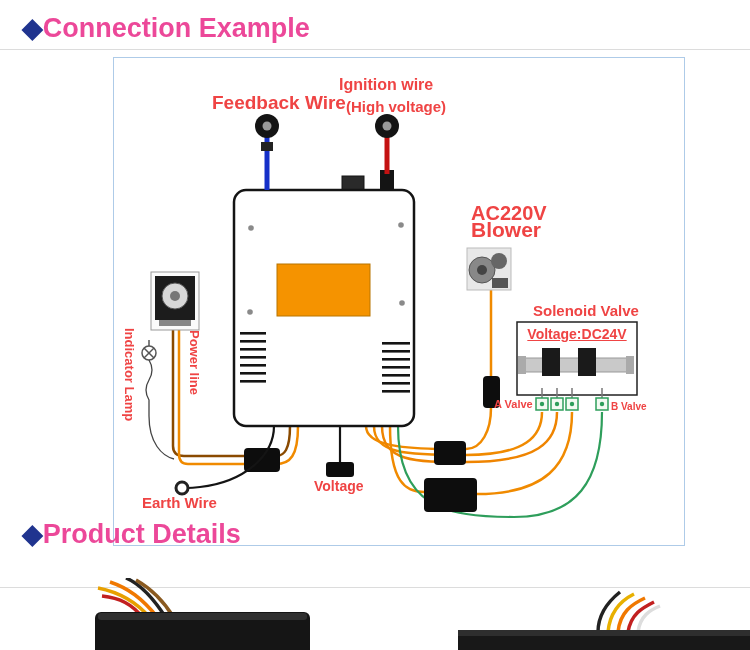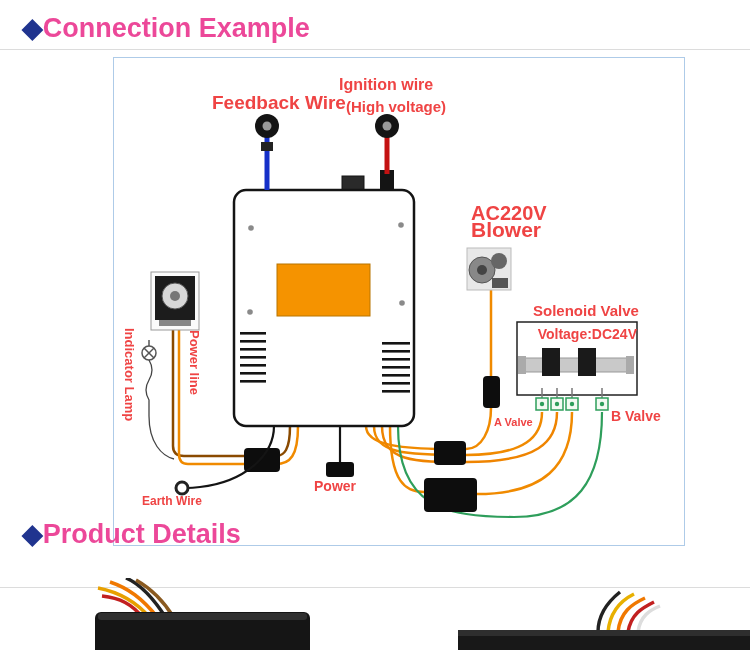--- a/index.html
+++ b/index.html
@@ -161,27 +161,27 @@
       </g>
     </g>
   </svg>
 
   <div class="dlabel" style="left:98px;  top:35px;  font-size:19px;">Feedback Wire</div>
   <div class="dlabel" style="left:225px; top:18px;  font-size:16px;">Ignition wire</div>
   <div class="dlabel" style="left:232px; top:41px;  font-size:15px;">(High voltage)</div>
   <div class="dlabel" style="left:357px; top:144px; font-size:20px;">AC220V</div>
   <div class="dlabel" style="left:357px; top:160px; font-size:21px;">Blower</div>
   <div class="dlabel" style="left:403px; top:245px; font-size:15px;margin-left:16px;">Solenoid Valve</div>
-  <div class="dlabel" style="left:403px; top:269px; width:120px; text-align:right; font-size:14px;">Voltage:DC24V</div>
-  <div class="dlabel" style="left:380px; top:358px; font-size:11px;">A Valve</div>
-  <div class="dlabel" style="left:497px; top:351px; font-size:14px;">B Valve</div>
+  <div class="dlabel" style="left:403px; top:269px; width:120px; text-align:center; font-size:14px;text-decoration:underline;">Voltage:DC24V</div>
+  <div class="dlabel" style="left:380px; top:340px; font-size:11px;">A Valve</div>
+  <div class="dlabel" style="left:497px; top:343px; font-size:10px;">B Valve</div>
   <div class="dlabel vlabel" style="left:8px;  top:270px; font-size:13px;">Indicator Lamp</div>
   <div class="dlabel vlabel" style="left:73px; top:272px; font-size:13px;">Power line</div>
-  <div class="dlabel" style="left:28px;  top:437px; font-size:12px;">Earth Wire</div>
-  <div class="dlabel" style="left:200px; top:421px; font-size:14px;">Power</div>
+  <div class="dlabel" style="left:28px;  top:437px; font-size:15px;">Earth Wire</div>
+  <div class="dlabel" style="left:200px; top:421px; font-size:14px;">Voltage</div>
 </div>
 
 <div class="heading" style="top:518px;">
   <span class="diamond">◆</span><span class="title">Product Details</span>
 </div>
 <div class="rule" style="top:587px;"></div>
 
 <svg class="products" width="750" height="72" viewBox="0 578 750 72">
   <g>
     <g fill="none" stroke-width="3.5">

